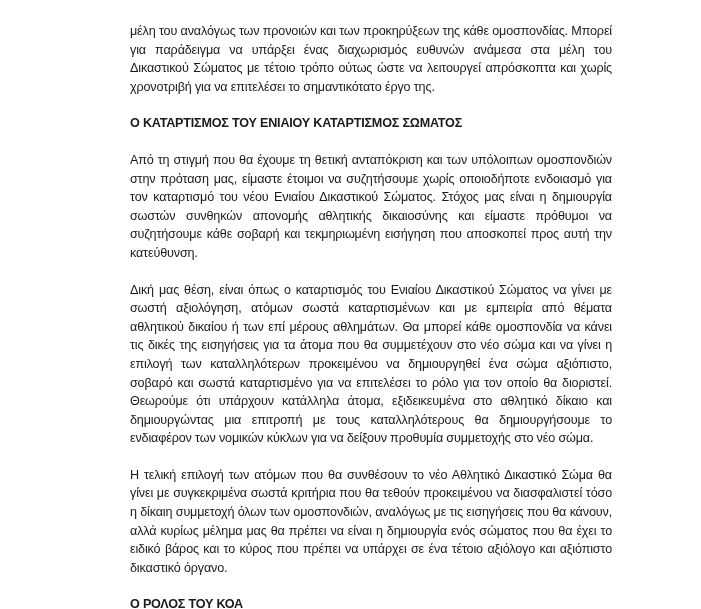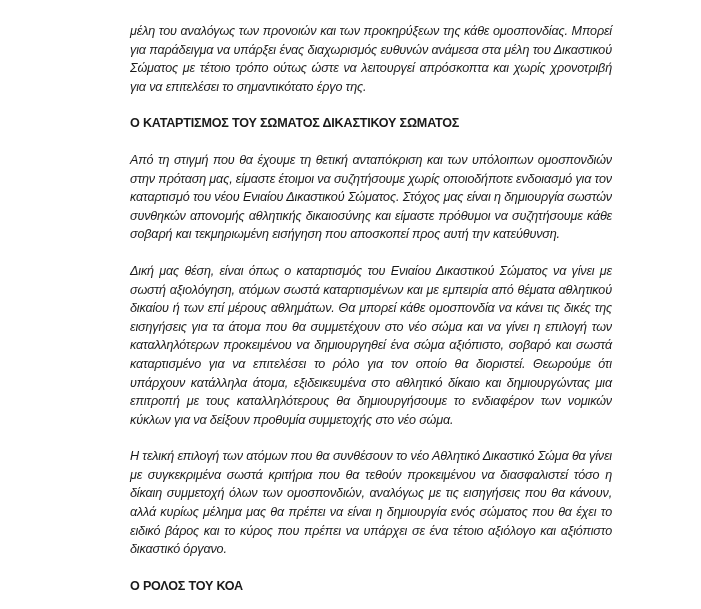--- a/index.html
+++ b/index.html
@@ -20,40 +20,39 @@
       left: 130px;
       top: 22px;
       width: 482px;
     }
     .para {
       margin: 0 0 18px 0;
       font-size: 12.6px;
       line-height: 18.6px;
       letter-spacing: -0.15px;
       word-spacing: 0px;
-      font-style: italic;
     }
     .para.justify {
       text-align: justify;
     }
     .heading {
       margin: 0 0 18px 0;
       font-size: 12.6px;
       line-height: 18.6px;
       font-weight: bold;
       letter-spacing: -0.2px;
     }
   </style>
 </head>
 <body>
 
 <div class="page">
   <p class="para justify">μέλη του αναλόγως των προνοιών και των προκηρύξεων της κάθε ομοσπονδίας. Μπορεί για παράδειγμα να υπάρξει ένας διαχωρισμός ευθυνών ανάμεσα στα μέλη του Δικαστικού Σώματος με τέτοιο τρόπο ούτως ώστε να λειτουργεί απρόσκοπτα και χωρίς χρονοτριβή για να επιτελέσει το σημαντικότατο έργο της.</p>
 
-  <h2 class="heading">Ο ΚΑΤΑΡΤΙΣΜΟΣ ΤΟΥ ΣΩΜΑΤΟΣ ΔΙΚΑΣΤΙΚΟΥ ΣΩΜΑΤΟΣ</h2>
+  <h2 class="heading">Ο ΚΑΤΑΡΤΙΣΜΟΣ ΤΟΥ ΕΝΙΑΙΟΥ ΚΑΤΑΡΤΙΣΜΟΣ ΣΩΜΑΤΟΣ</h2>
 
   <p class="para justify">Από τη στιγμή που θα έχουμε τη θετική ανταπόκριση και των υπόλοιπων ομοσπονδιών στην πρόταση μας, είμαστε έτοιμοι να συζητήσουμε χωρίς οποιοδήποτε ενδοιασμό για τον καταρτισμό του νέου Ενιαίου Δικαστικού Σώματος. Στόχος μας είναι η δημιουργία σωστών συνθηκών απονομής αθλητικής δικαιοσύνης και είμαστε πρόθυμοι να συζητήσουμε κάθε σοβαρή και τεκμηριωμένη εισήγηση που αποσκοπεί προς αυτή την κατεύθυνση.</p>
 
   <p class="para justify">Δική μας θέση, είναι όπως ο καταρτισμός του Ενιαίου Δικαστικού Σώματος να γίνει με σωστή αξιολόγηση, ατόμων σωστά καταρτισμένων και με εμπειρία από θέματα αθλητικού δικαίου ή των επί μέρους αθλημάτων. Θα μπορεί κάθε ομοσπονδία να κάνει τις δικές της εισηγήσεις για τα άτομα που θα συμμετέχουν στο νέο σώμα και να γίνει η επιλογή των καταλληλότερων προκειμένου να δημιουργηθεί ένα σώμα αξιόπιστο, σοβαρό και σωστά καταρτισμένο για να επιτελέσει το ρόλο για τον οποίο θα διοριστεί. Θεωρούμε ότι υπάρχουν κατάλληλα άτομα, εξιδεικευμένα στο αθλητικό δίκαιο και δημιουργώντας μια επιτροπή με τους καταλληλότερους θα δημιουργήσουμε το ενδιαφέρον των νομικών κύκλων για να δείξουν προθυμία συμμετοχής στο νέο σώμα.</p>
 
   <p class="para justify">Η τελική επιλογή των ατόμων που θα συνθέσουν το νέο Αθλητικό Δικαστικό Σώμα θα γίνει με συγκεκριμένα σωστά κριτήρια που θα τεθούν προκειμένου να διασφαλιστεί τόσο η δίκαιη συμμετοχή όλων των ομοσπονδιών, αναλόγως με τις εισηγήσεις που θα κάνουν, αλλά κυρίως μέλημα μας θα πρέπει να είναι η δημιουργία ενός σώματος που θα έχει το ειδικό βάρος και το κύρος που πρέπει να υπάρχει σε ένα τέτοιο αξιόλογο και αξιόπιστο δικαστικό όργανο.</p>
 
   <h2 class="heading">Ο ΡΟΛΟΣ ΤΟΥ ΚΟΑ</h2>
 
 </div>

